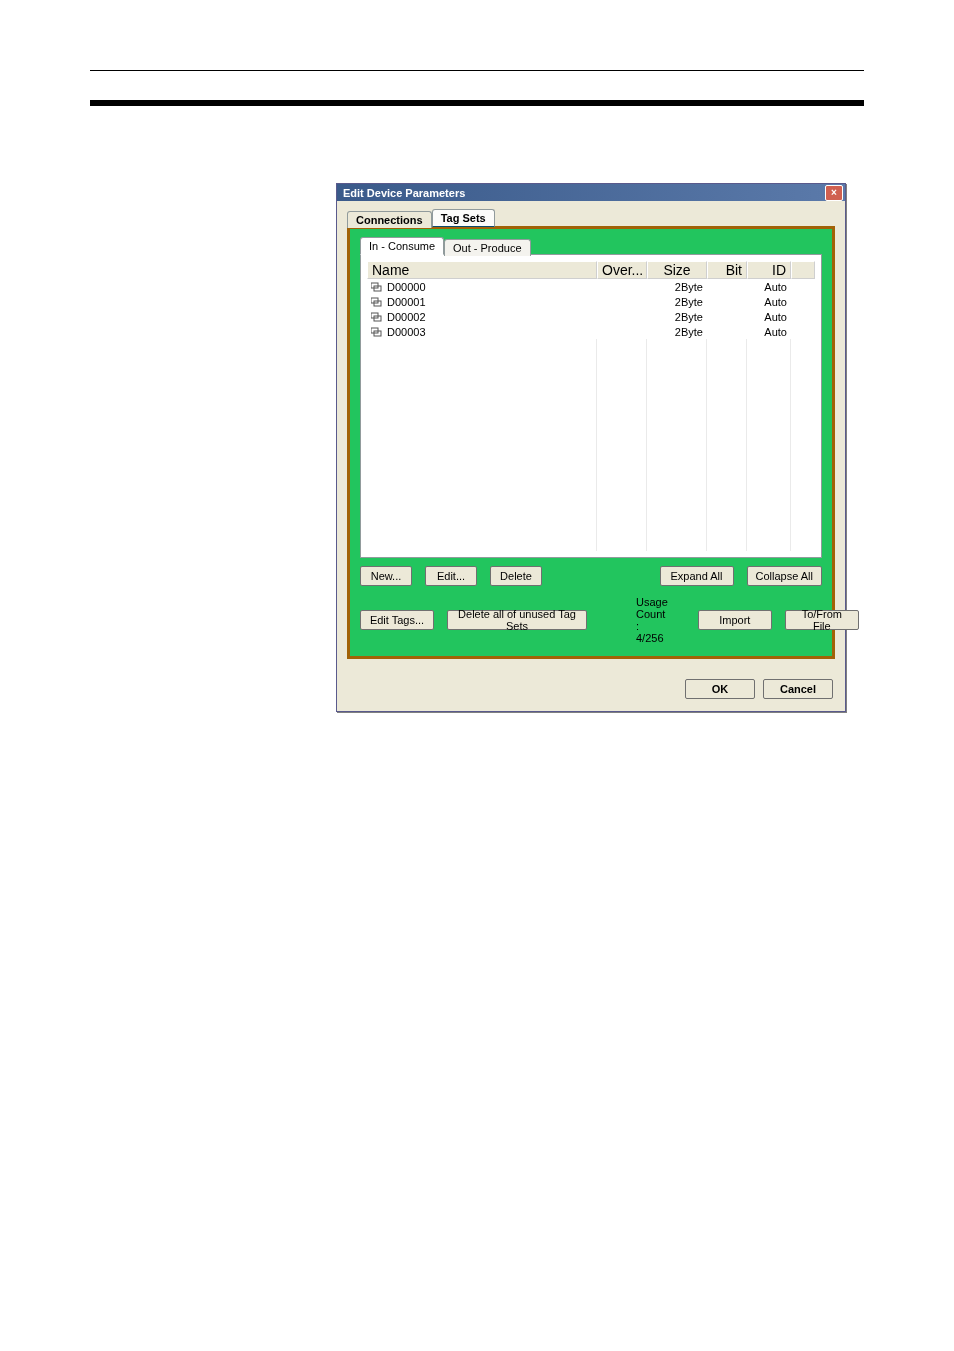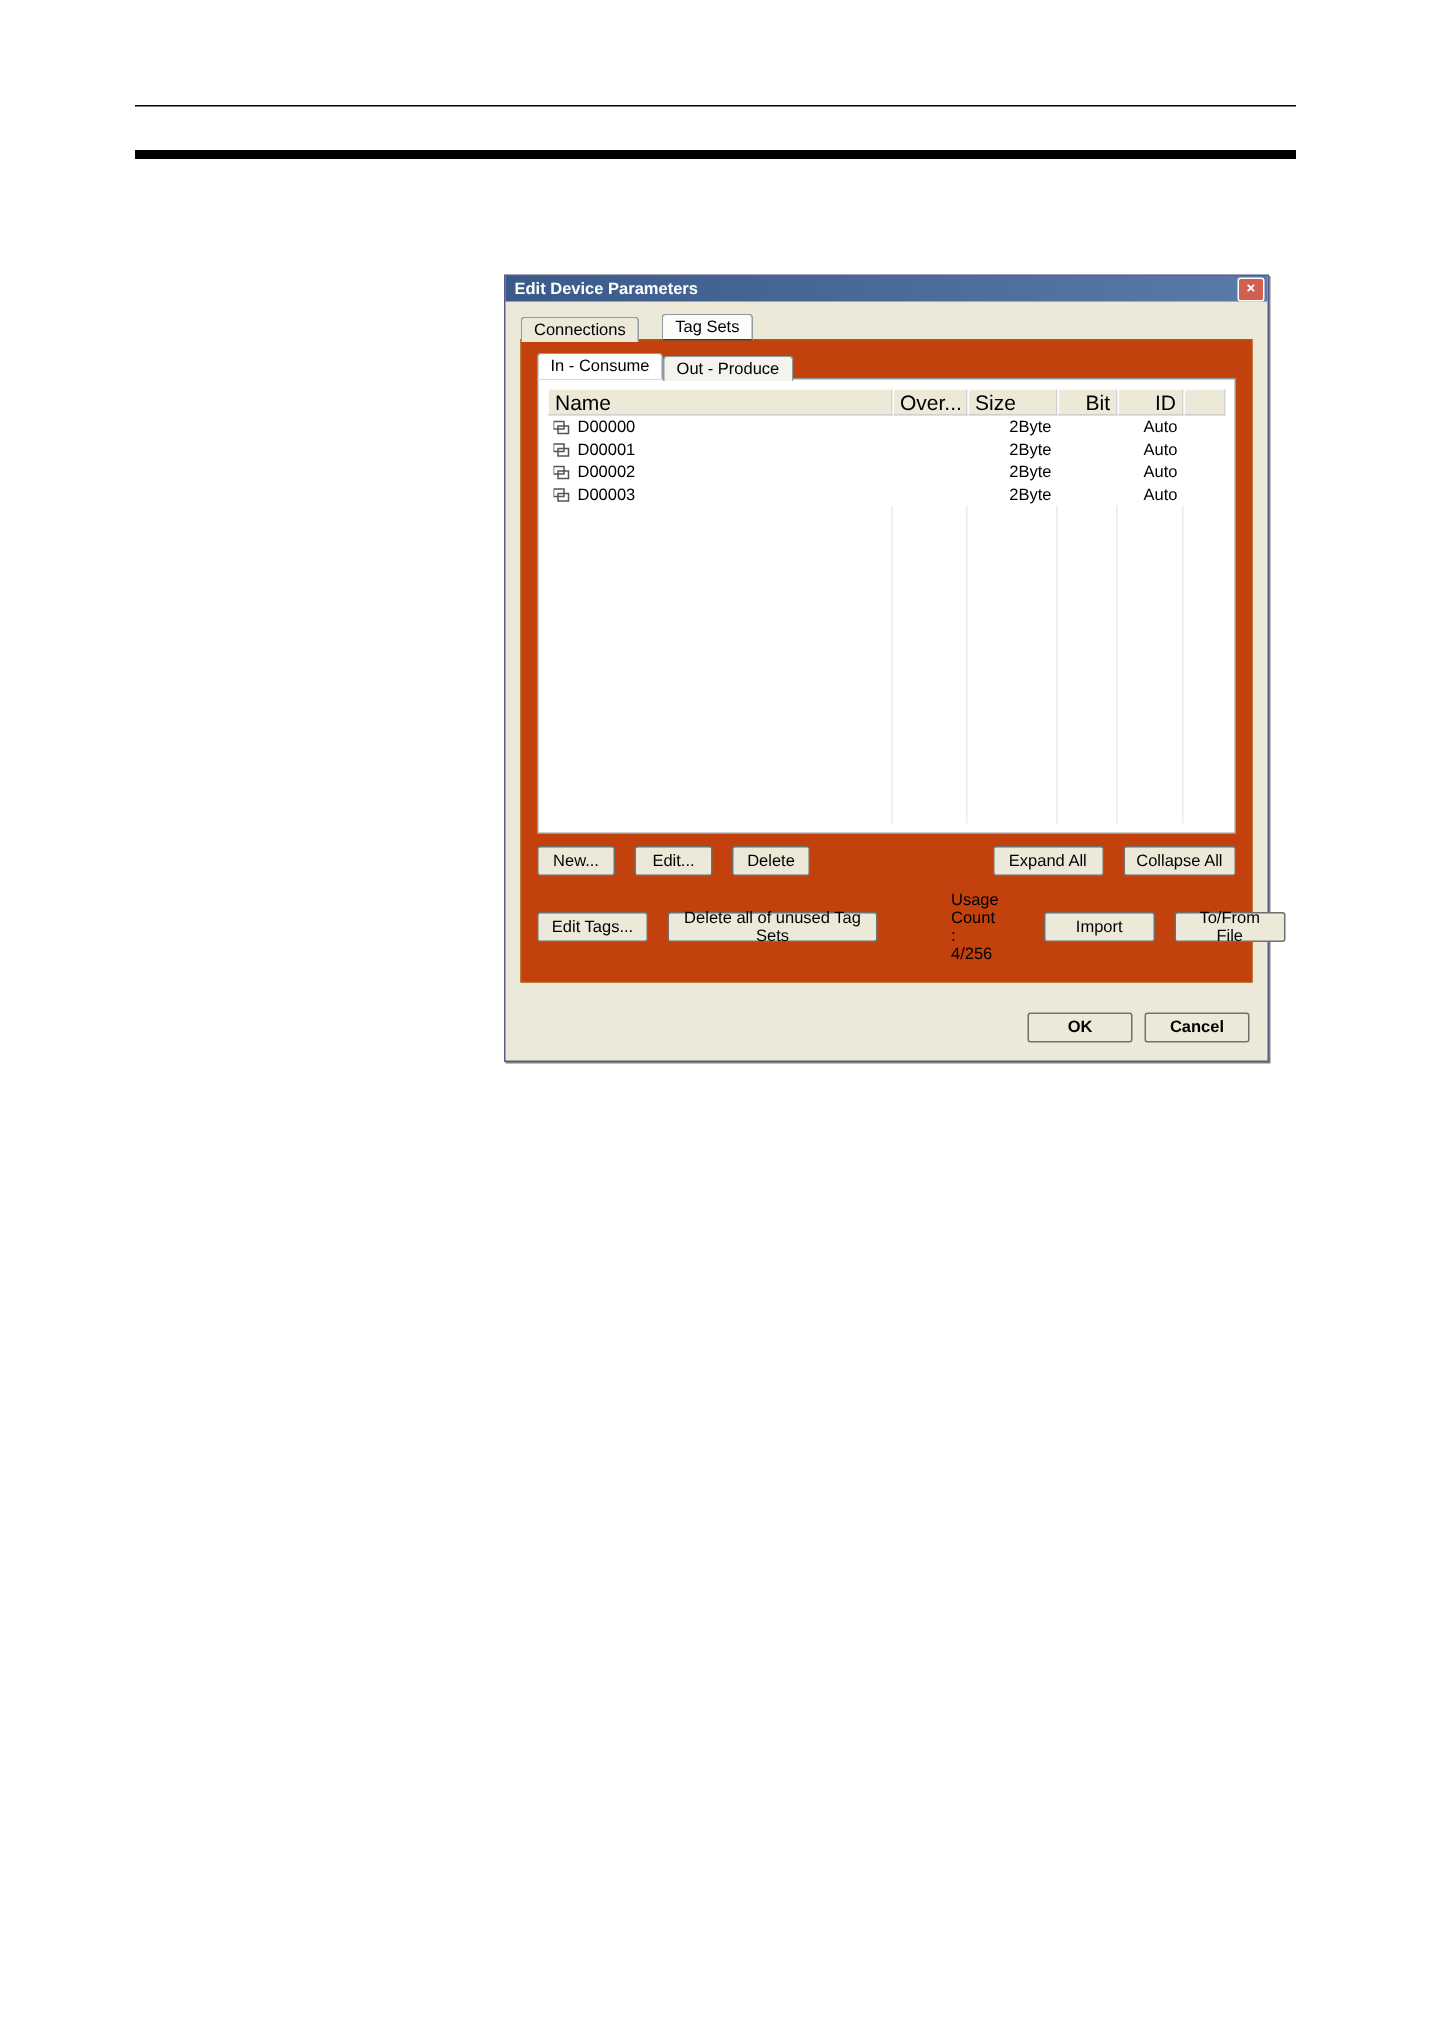--- a/index.html
+++ b/index.html
@@ -74,37 +74,38 @@
   .tabstrip {
     display: flex;
     align-items: flex-end;
     margin-bottom: -1px;
   }
   .tab {
     padding: 2px 8px;
     border: 1px solid #919b9c;
     border-bottom: none;
     background: #ece9d8;
-    margin-right: 15px;
+    margin-right: 0px;
     border-top-left-radius: 3px;
     border-top-right-radius: 3px;
     position: relative;
     top: 1px;
     cursor: pointer;
     font-size: 11px;
+    font-weight: bold;
   }
   .tab.active {
     background: #fcfcfa;
     z-index: 2;
     top: 0;
     border-bottom: 1px solid #0c4a6e;
   }
   .tabpanel {
-    border: 1px solid #a16207;
-    background: #c2410c;
+    border: 3px solid #a16207;
+    background: #22c55e;
     padding: 8px 10px 12px 10px;
   }
   .subtabstrip {
     display: flex;
     align-items: flex-end;
     margin-bottom: -1px;
   }
   .subtab {
     padding: 2px 8px;
     border: 1px solid #919b9c;
@@ -164,21 +165,21 @@
     display: flex;
     align-items: center;
     font-size: 11px;
   }
   .col-name { width: 230px; }
   .col-over { width: 50px; justify-content: flex-start; }
   .col-size { width: 60px; justify-content: flex-end; }
   .col-bit  { width: 40px; justify-content: flex-end; }
   .col-id   { width: 44px; justify-content: flex-end; }
   .col-rest { flex: 1; }
-  .lv-header .col-size { justify-content: flex-start; }
+  .lv-header .col-size { justify-content: center; }
   .lv-header .col-bit { justify-content: flex-end; }
   .lv-header .col-id { justify-content: flex-end; }
   .tagset-icon {
     display: inline-flex;
     width: 12px;
     height: 10px;
     margin-right: 4px;
     align-items: center;
     justify-content: center;
   }

